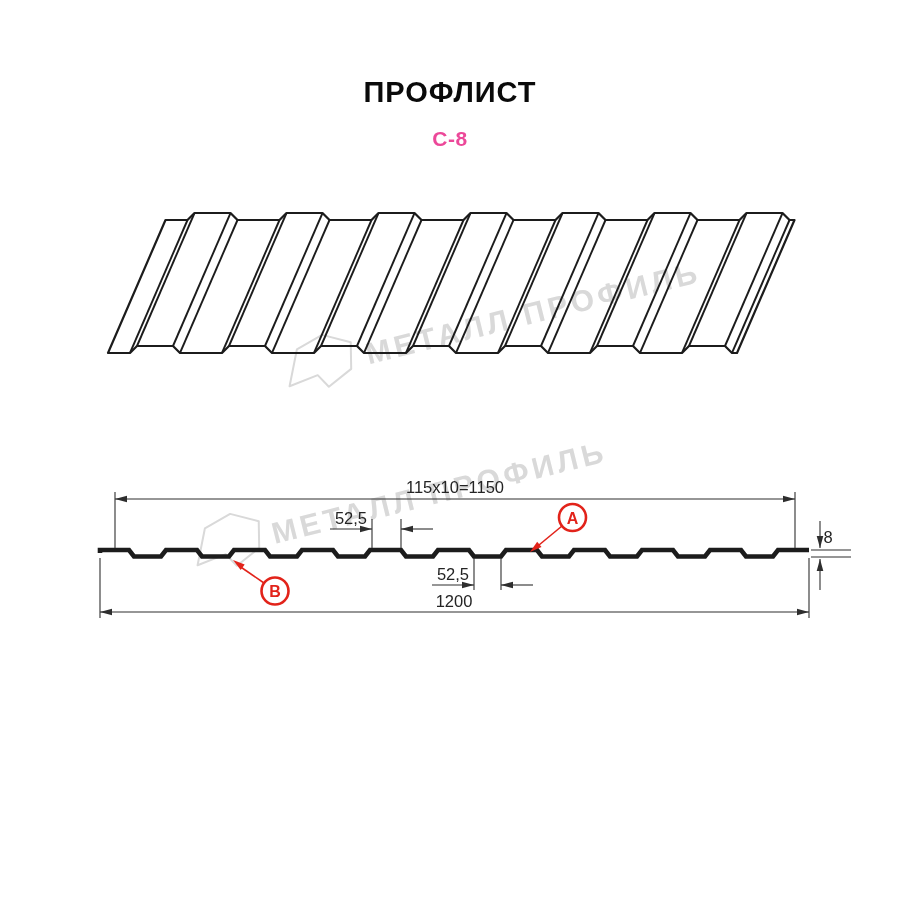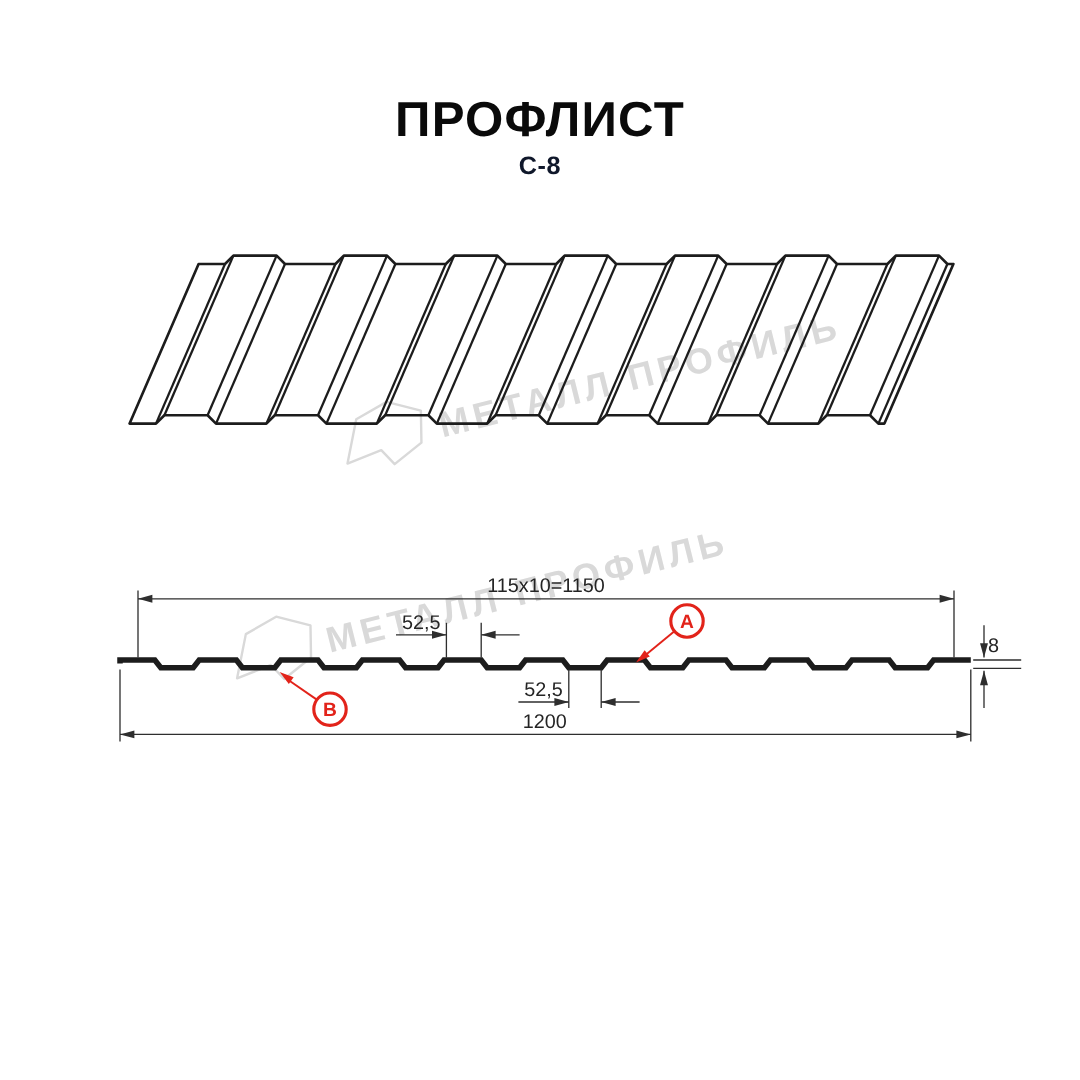--- a/index.html
+++ b/index.html
@@ -1,21 +1,21 @@
 <!DOCTYPE html>
 <html style="--red: #e2231a; --line: #1c1c1c; --dim: #2e2e2e; --wm: #d9d9d9;"><head>
 <meta charset="utf-8">
 <style>
   html,body{margin:0;padding:0;background:#fff;}
   .page{position:relative;width:900px;height:900px;background:#fff;overflow:hidden;
         font-family:"Liberation Sans",sans-serif;}
   .title{position:absolute;top:76px;left:0;width:100%;text-align:center;
-         font-size:41px;font-weight:800;letter-spacing:1px;color:#0a0a0a;}
+         font-size:29px;font-weight:800;letter-spacing:1px;color:#0a0a0a;}
   .subtitle{position:absolute;top:127px;left:0;width:100%;text-align:center;
-         font-size:21px;font-weight:600;letter-spacing:.5px;color:#0f172a;}
+         font-size:21px;font-weight:600;letter-spacing:.5px;color:#ec4899;}
   .footer{position:absolute;top:793px;left:0;width:100%;text-align:center;
          font-size:21px;font-weight:500;letter-spacing:.8px;color:#151515;}
   svg.drawing{position:absolute;left:0;top:0;width:900px;height:900px;}
   .outline{fill:none;stroke:var(--line);stroke-width:2.2;stroke-linejoin:round;}
   .iso-line{stroke:var(--line);stroke-width:1.9;}
   .profile{fill:none;stroke:var(--line);stroke-width:4.6;stroke-linejoin:miter;}
   .dim-line{stroke:var(--dim);stroke-width:1.1;}
   .dim-arrow{fill:var(--dim);}
   text.dim{font-family:"Liberation Sans",sans-serif;font-size:16.5px;fill:#242424;
            text-anchor:middle;}

